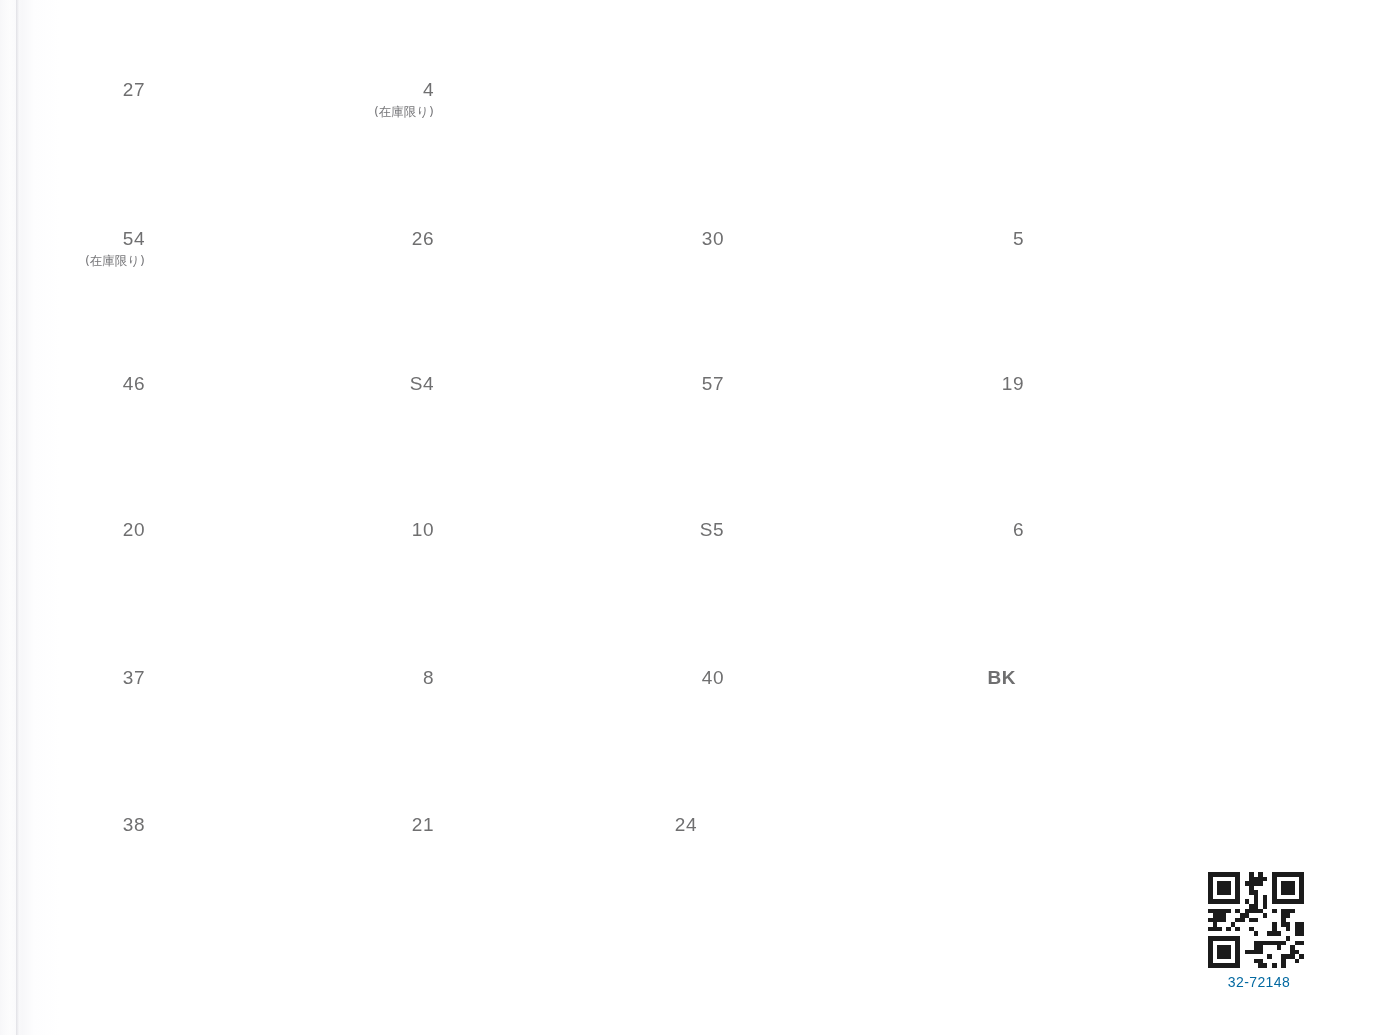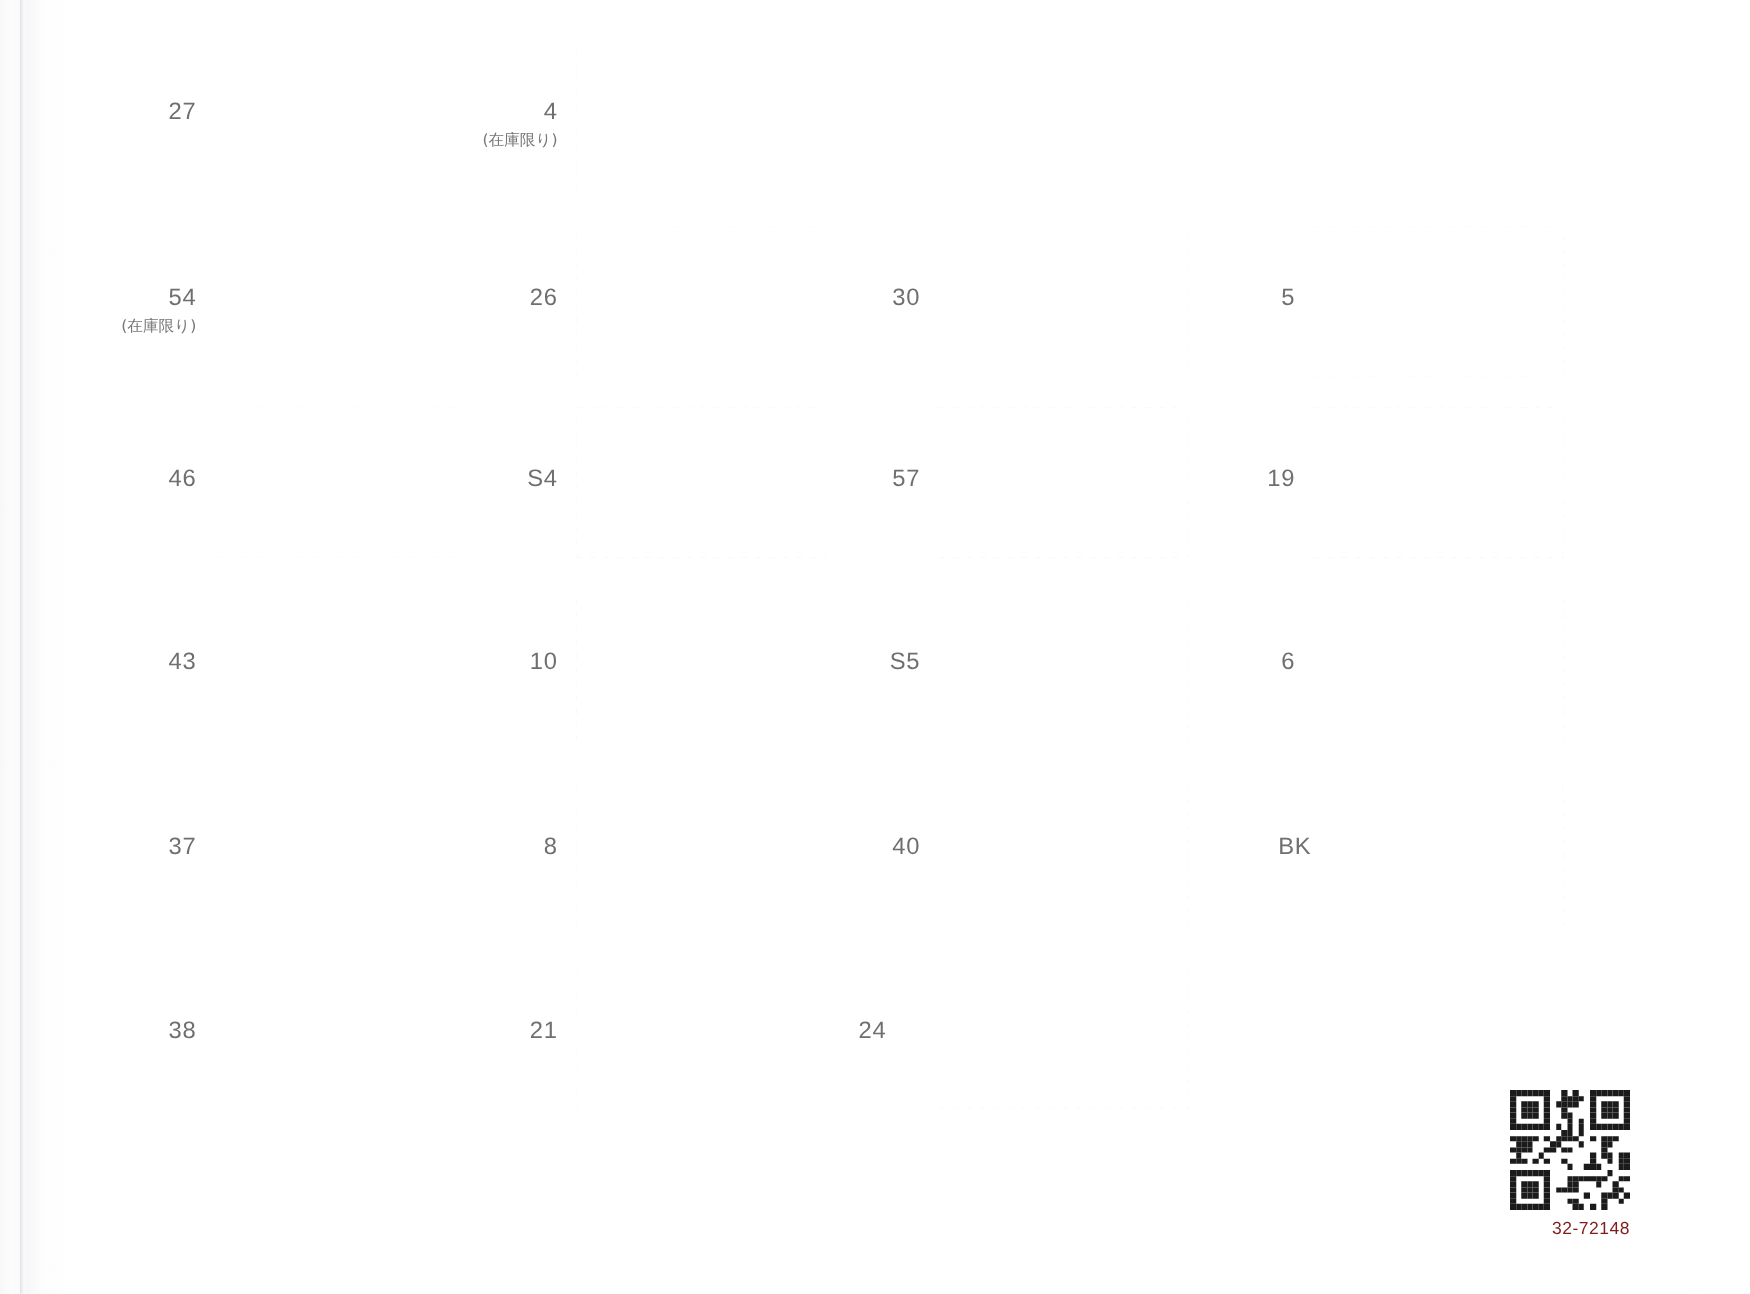--- a/index.html
+++ b/index.html
@@ -35,21 +35,21 @@
     left: 0px;
     top: 0;
     width: 10px;
     height: 1035px;
     background: linear-gradient(to right, rgba(246,246,248,0.9), rgba(255,255,255,0));
   }
 
   .grid {
     position: absolute;
     left: 0; top: 0;
-    width: 1244px; height: 1035px; margin-left: 12px;
+    width: 1244px; height: 1035px;
   }
 
   .cell {
     position: absolute;
   }
   .swatch-label {
     position: absolute;
     text-align: right;
     color: #6f6f70;
     font-size: 19px;
@@ -124,24 +124,24 @@
     display: grid;
     grid-template-columns: repeat(21, 1fr);
     grid-template-rows: repeat(21, 1fr);
     background: #ffffff;
   }
   .qr i { background: transparent; display: block; }
   .qr i.on { background: #1b1b1b; }
   .qr-code-text {
     margin-top: 6px;
     font-size: 14px;
-    color: #7f1d1d;
+    color: #0369a1;
     font-family: "Liberation Sans", sans-serif;
     letter-spacing: 0.4px;
-    text-align: right;
+    text-align: center;
     padding-left: 6px;
   }
 </style>
 </head>
 <body>
 
 <div class="sheet"></div>
 <div class="sheet-edge2"></div>
 <div class="sheet-edge"></div>
 
@@ -162,21 +162,21 @@
     <div class="cell">
       <div class="swatch" style="left: 160px; top: 326px; width: 200px; height: 120px;">
         <div class="swatch-inner" style="background: rgb(251, 141, 102);"></div>
       </div>
       <div class="swatch-label" style="left: 40px; top: 373px; width: 105px; text-align: right;">46</div>
     </div>
     <div class="cell">
       <div class="swatch" style="left: 160px; top: 472px; width: 200px; height: 120px;">
         <div class="swatch-inner" style="background: rgb(215, 230, 221);"></div>
       </div>
-      <div class="swatch-label" style="left: 40px; top: 519px; width: 105px;">43</div>
+      <div class="swatch-label" style="left: 40px; top: 519px; width: 105px;">20</div>
     </div>
     <div class="cell">
       <div class="swatch" style="left: 160px; top: 620px; width: 200px; height: 120px;">
         <div class="swatch-inner" style="background: rgb(207, 205, 164);"></div>
       </div>
       <div class="swatch-label" style="left: 40px; top: 667px; width: 105px;">37</div>
     </div>
     <div class="cell">
       <div class="swatch" style="left: 160px; top: 767px; width: 200px; height: 120px;">
         <div class="swatch-inner" style="background: rgb(156, 158, 153);"></div>
@@ -265,21 +265,21 @@
     <div class="cell">
       <div class="swatch" style="left: 1039px; top: 472px; width: 200px; height: 120px;">
         <div class="swatch-inner" style="background: rgb(22, 23, 44);"></div>
       </div>
       <div class="swatch-label" style="left: 919px; top: 519px; width: 105px;">6</div>
     </div>
     <div class="cell">
       <div class="swatch" style="left: 1039px; top: 620px; width: 200px; height: 120px;">
         <div class="swatch-inner" style="background: rgb(13, 13, 15);"></div>
       </div>
-      <div class="swatch-label" style="left: 932px; top: 667px; width: 105px;">BK</div>
+      <div class="swatch-label" style="left: 911px; top: 667px; width: 105px; font-weight: bold;">BK</div>
     </div>
   </div>
 
 <div class="qr-wrap">
   <div class="qr" id="qr">
       <i class="on"></i>
       <i class="on"></i>
       <i class="on"></i>
       <i class="on"></i>
       <i class="on"></i>

